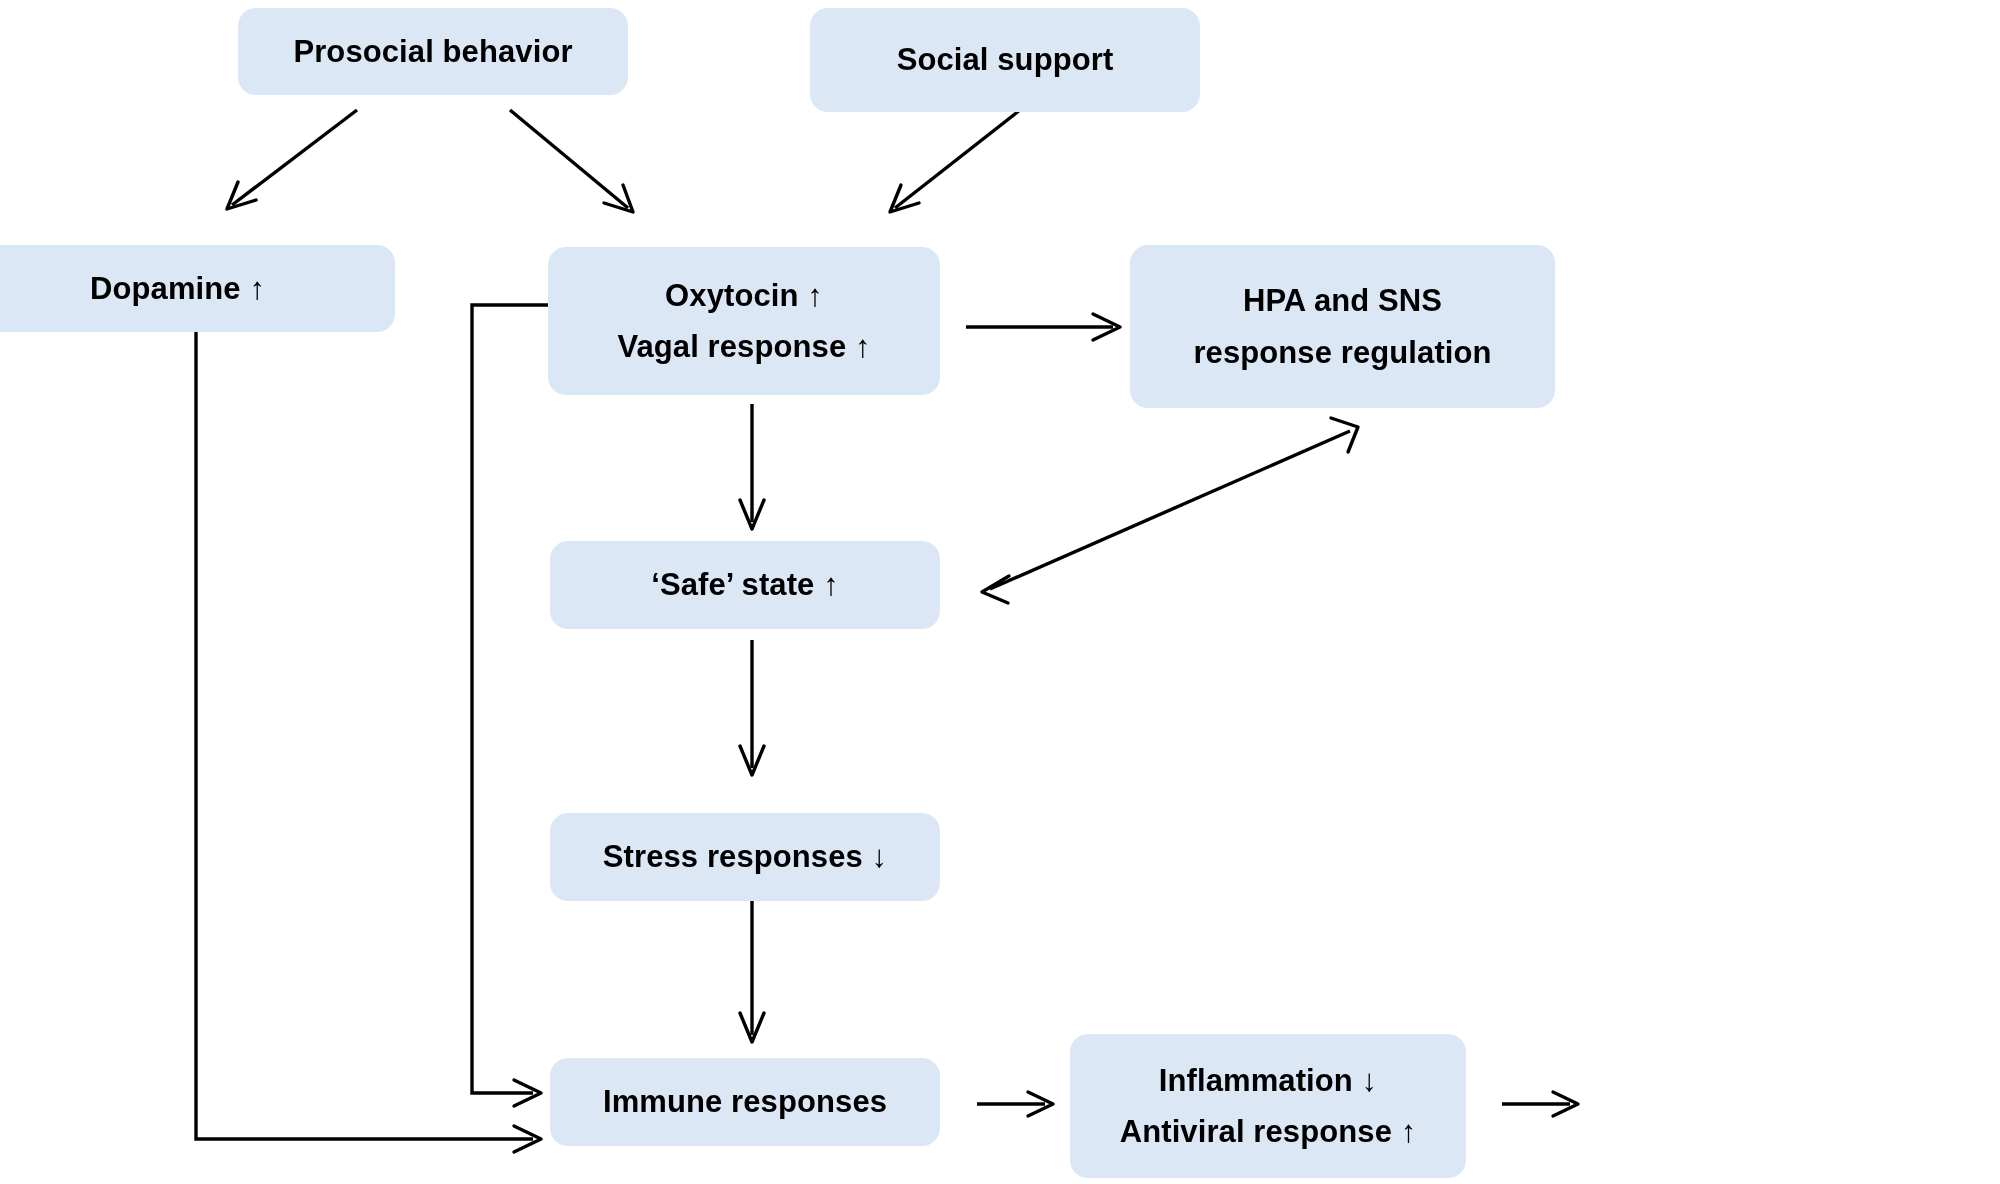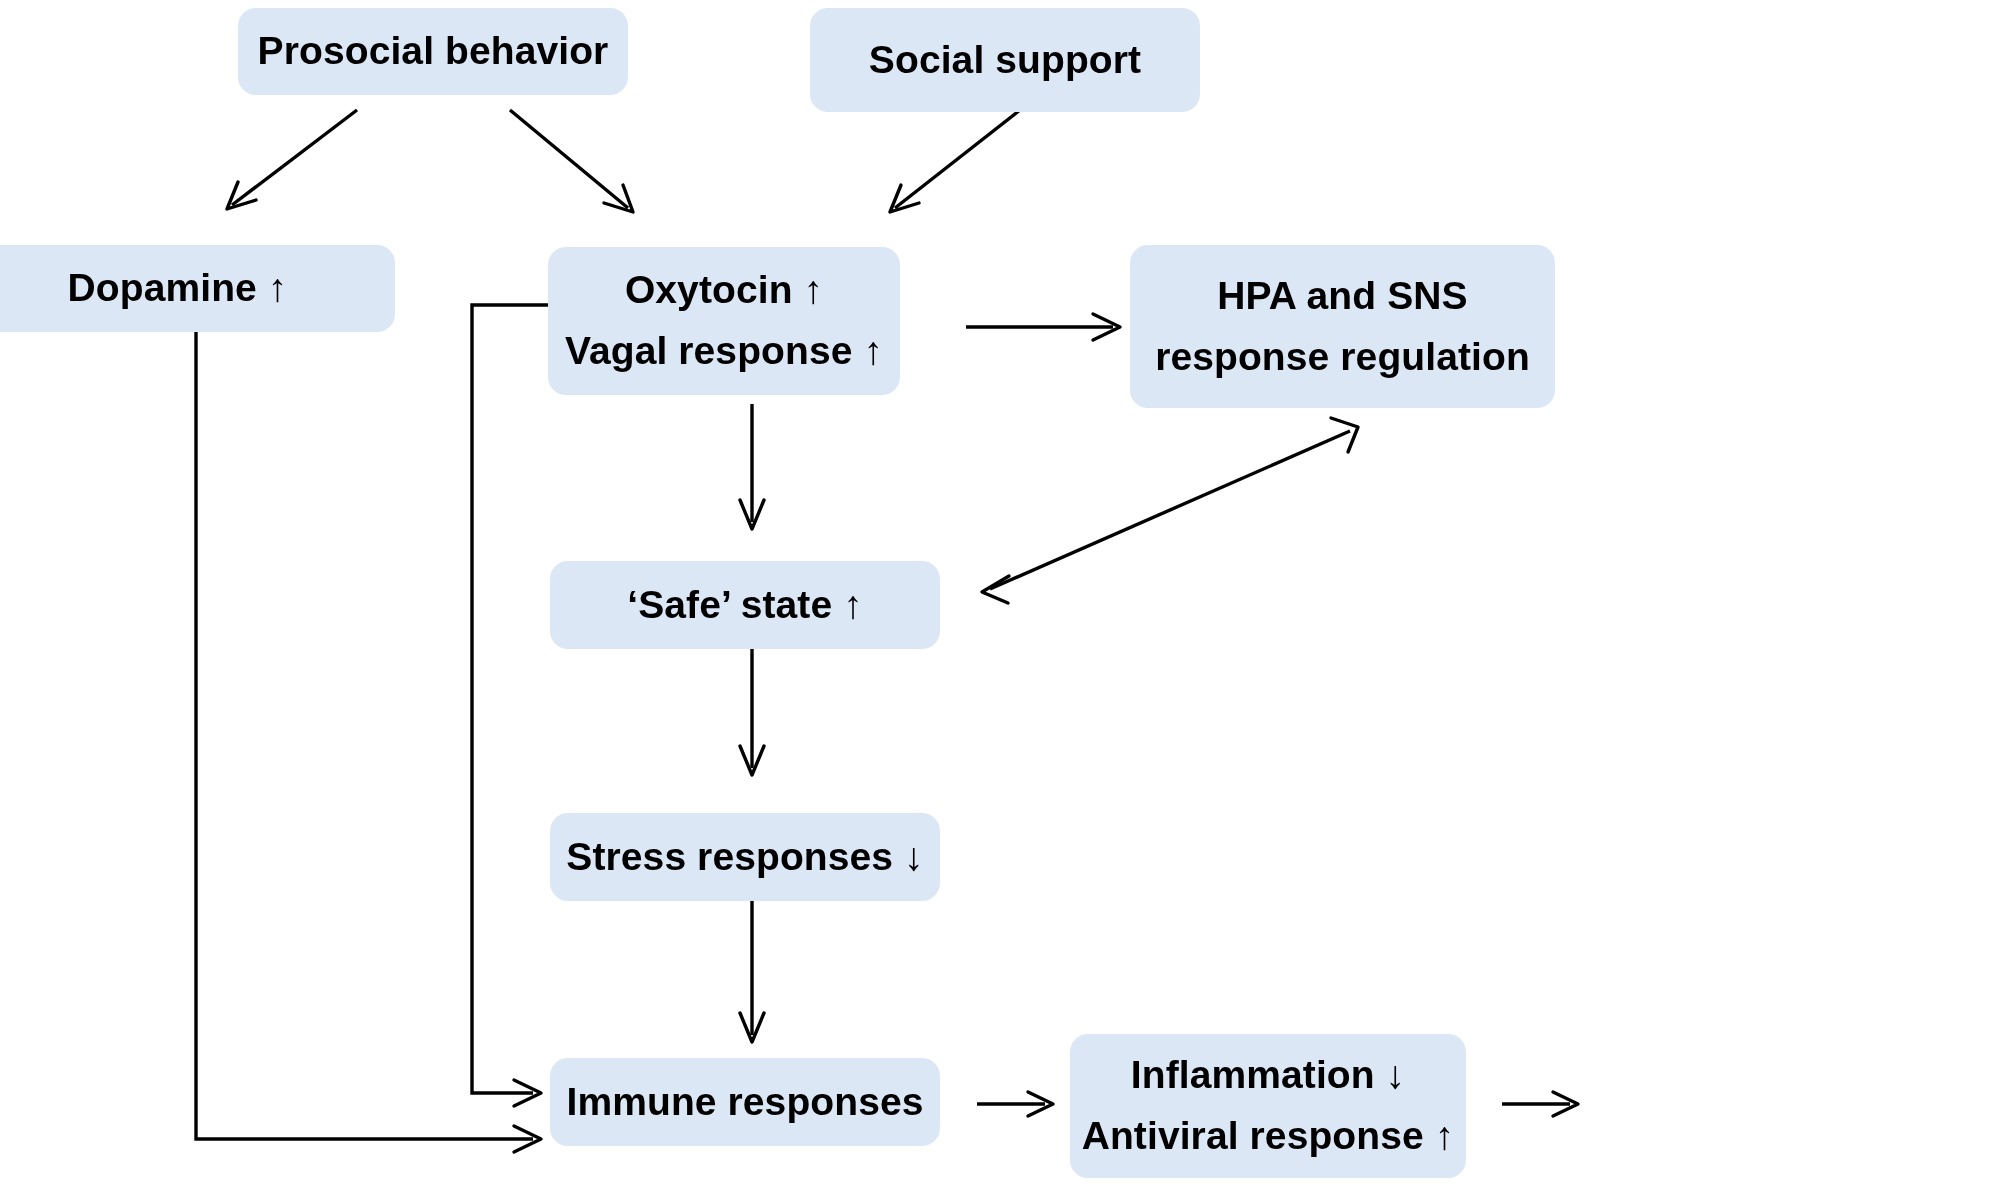--- a/index.html
+++ b/index.html
@@ -19,21 +19,21 @@
     position: absolute;
     box-sizing: border-box;
     background: #dce7f6;
     border-radius: 18px;
     display: flex;
     flex-direction: column;
     align-items: center;
     justify-content: center;
     color: #000000;
     font-weight: bold;
-    font-size: 39px;
+    font-size: 31px;
     line-height: 1.35;
     text-align: center;
     letter-spacing: 0.1px;
     padding: 4px 10px;
   }
   .node .line2 { margin-top: 14px; }
   .node.two-line { line-height: 1.2; }
   svg#edges {
     position: absolute;
     left: 0;
@@ -132,31 +132,31 @@
   </div>
 
   <div class="node" style="left:810px; top:8px; width:390px; height:104px;">
     <span>Social support</span>
   </div>
 
   <div class="node" style="left:-40px; top:245px; width:435px; height:87px;">
     <span>Dopamine ↑</span>
   </div>
 
-  <div class="node two-line" style="left:548px; top:247px; width:352px; height:148px;">
+  <div class="node two-line" style="left:548px; top:247px; width:392px; height:148px;">
     <span>Oxytocin ↑</span>
     <span class="line2">Vagal response ↑</span>
   </div>
 
   <div class="node two-line" style="left:1130px; top:245px; width:425px; height:163px;">
     <span>HPA and SNS</span>
     <span class="line2">response regulation</span>
   </div>
 
-  <div class="node" style="left:550px; top:541px; width:390px; height:88px;margin-top:20px;">
+  <div class="node" style="left:550px; top:541px; width:390px; height:88px;">
     <span>‘Safe’ state ↑</span>
   </div>
 
   <div class="node" style="left:550px; top:789px; width:390px; height:88px;margin-top:24px;">
     <span>Stress responses ↓</span>
   </div>
 
   <div class="node" style="left:550px; top:1058px; width:390px; height:88px;">
     <span>Immune responses</span>
   </div>

